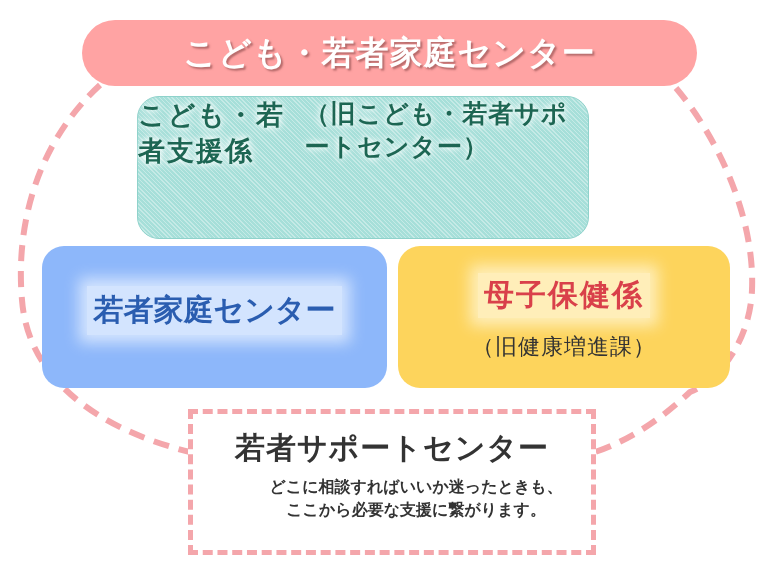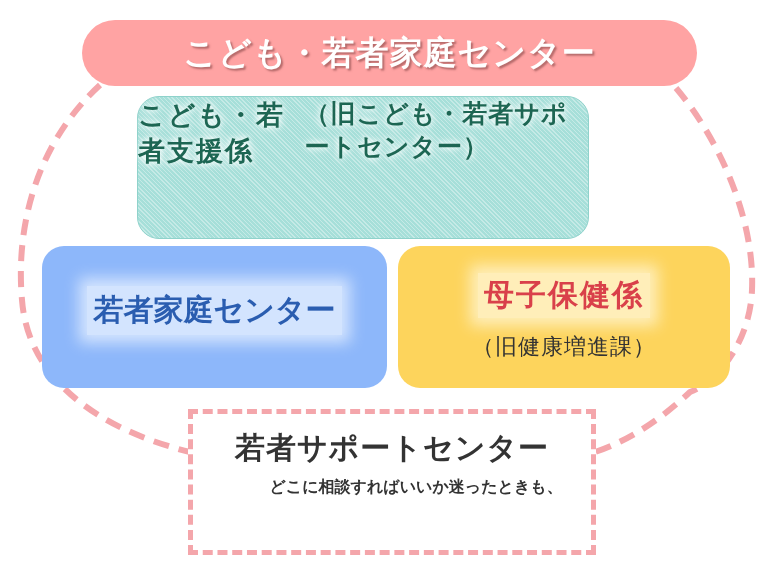--- a/index.html
+++ b/index.html
@@ -109,13 +109,14 @@
 </div>
 
 <div class="yellow-box">
   <div class="yellow-title">母子保健係</div>
   <div class="yellow-sub">（旧健康増進課）</div>
 </div>
 
 <div class="window-box">
   <div class="window-title">若者サポートセンター</div>
   <div class="window-line">どこに相談すればいいか迷ったときも、</div>
+  <div class="window-line">ここから必要な支援に繋がります。</div>
 </div>
 
 </body></html>

